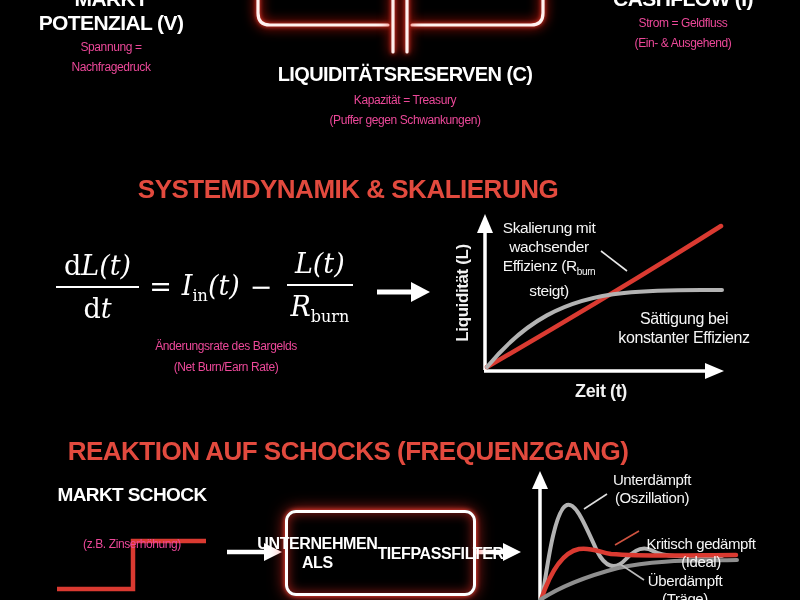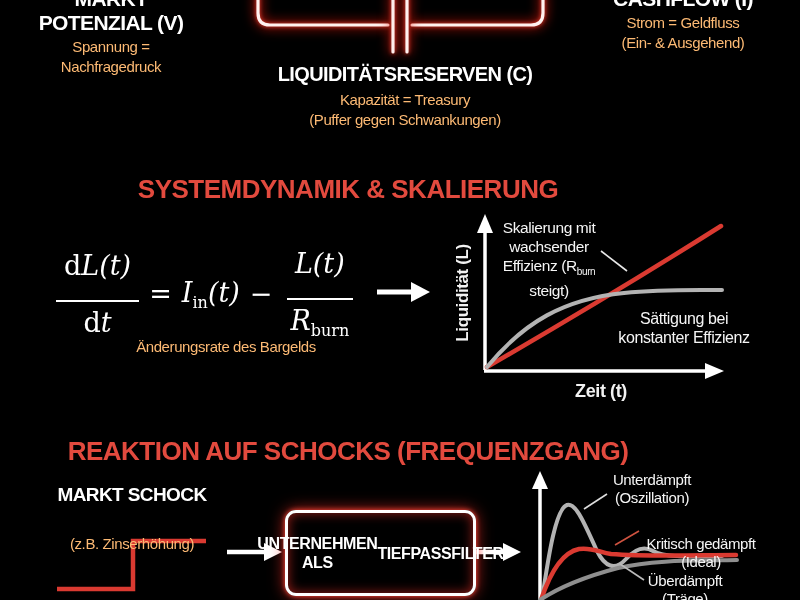--- a/index.html
+++ b/index.html
@@ -3,33 +3,33 @@
 <meta charset="utf-8">
 <style>
   html,body{margin:0;padding:0;}
   body{
     width:800px;height:600px;background:#000;overflow:hidden;position:relative;
     font-family:"Liberation Sans",sans-serif;color:#f2f2f2;
   }
   .abs{position:absolute;}
   .ctr{transform:translateX(-50%);text-align:center;white-space:nowrap;}
   .title{font-weight:bold;font-size:21px;line-height:24px;letter-spacing:-0.6px;color:#fff;}
-  .sub{font-size:15px;line-height:20px;letter-spacing:-0.4px;color:#fdba74;}
+  .sub{font-size:12px;line-height:20px;letter-spacing:-0.4px;color:#ec4899;}
   .heading{font-weight:bold;font-size:26px;letter-spacing:-0.5px;color:#e24a3e;width:696px;text-align:center;}
   .lbl{font-weight:normal;font-size:15.5px;line-height:19px;letter-spacing:-0.4px;color:#f5f5f5;}
   .lbl sub{font-size:10px;}
   #overlay{position:absolute;left:0;top:0;pointer-events:none;}
   .neon{stroke:#fff2f0;stroke-width:3.2;fill:none;stroke-linecap:round;
         filter:drop-shadow(0 0 2px #ff4434) drop-shadow(0 0 6px #e5170a);}
   
   .eq{display:flex;align-items:center;gap:10px;
       font-family:"DejaVu Serif","Liberation Serif",serif;font-style:italic;
       font-size:27px;color:#fff;}
   .frac{display:flex;flex-direction:column;align-items:center;}
-  .fnum{padding:0 8px 19px;border-bottom:2.5px solid #fff;}
+  .fnum{padding:0 8px 5px;border-bottom:2.5px solid #fff;}
   .fden{padding:5px 8px 0;}
   .rm{font-style:normal;}
   .eq sub{font-style:normal;font-size:16px;line-height:1;}
   .ylabel{font-weight:bold;font-size:17px;letter-spacing:-0.4px;white-space:nowrap;
           transform:translate(-50%,-50%) rotate(-90deg);}
   .xlabel{font-weight:bold;font-size:18px;letter-spacing:-0.4px;}
   .filterbox{
     left:285px;top:510px;width:185px;height:80px;border:3px solid #fff;border-radius:11px;
     box-shadow:0 0 5px #ff4a3a,0 0 16px rgba(255,50,40,.75),inset 0 0 12px rgba(255,50,40,.6);
     display:flex;flex-direction:row;align-items:center;justify-content:center;
@@ -118,20 +118,21 @@
   <span><span>I</span><sub>in</sub><span>(t)</span></span>
   <span class="rm">−</span>
   <div class="frac">
     <div class="fnum">L(t)</div>
     <div class="fden"><span>R</span><sub>burn</sub></div>
   </div>
 </div>
 
 <div class="abs ctr sub" style="left:226px;top:336px;line-height:21px;">
   <div>Änderungsrate des Bargelds</div>
+  <div>(Net Burn/Earn Rate)</div>
 </div>
 
 <div class="abs ylabel" style="left:463px;top:293px;">Liquidität (L)</div>
 <div class="abs ctr xlabel" style="left:601px;top:381px;">Zeit (t)</div>
 <div class="abs ctr lbl" style="left:549px;top:218px;">
   <div>Skalierung mit</div>
   <div>wachsender</div>
   <div><span>Effizienz (R</span><sub>burn</sub></div>
   <div>steigt)</div>
 </div>

